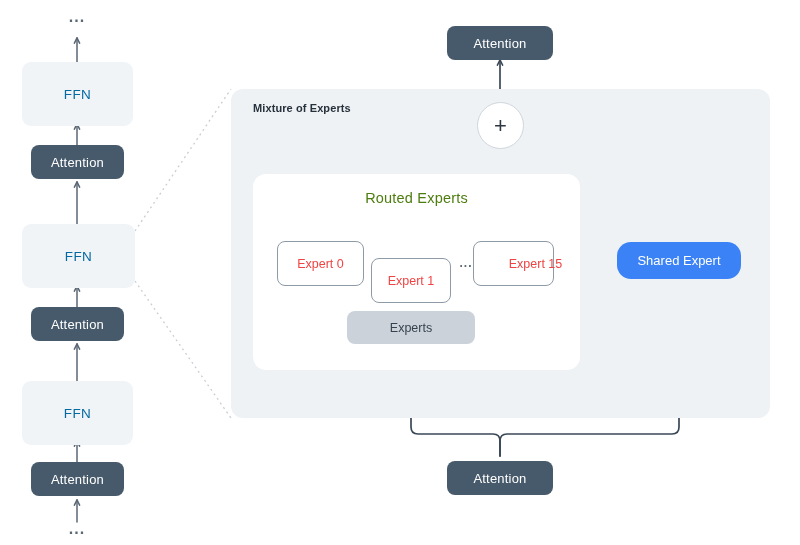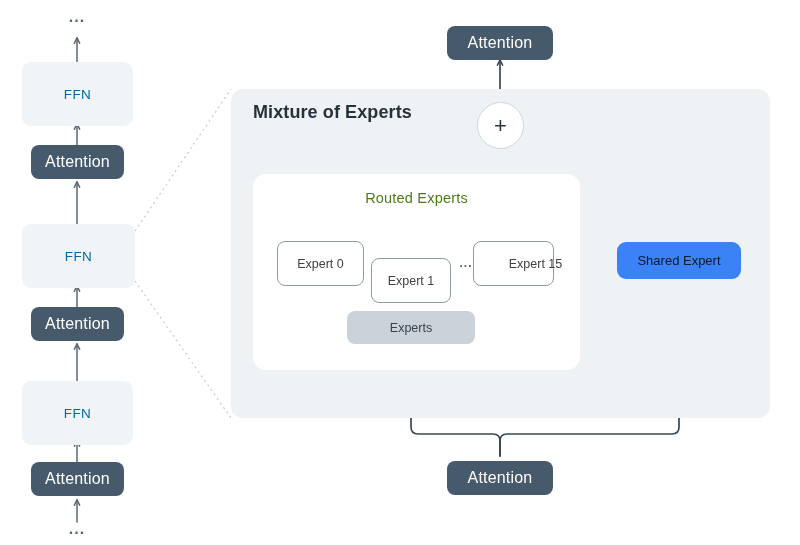--- a/index.html
+++ b/index.html
@@ -27,42 +27,42 @@
     background:#f1f4f7;
     border-radius:9px;
     color:#0369a1;
     font-size:13.5px;
     letter-spacing:.4px;
   }
   .attn{
     background:#475a6b;
     border-radius:8px;
     color:#ffffff;
-    font-size:16px;
+    font-size:13px;
     letter-spacing:.2px;
   }
   .dots{
     color:#5a6774;
     font-size:16px;
     font-weight:700;
     letter-spacing:1px;
     line-height:1;
   }
 
   
   .moe-panel{
     position:absolute;
     left:231px;top:89px;width:539px;height:329px;
     background:#eef2f5;
     border-radius:12px;
   }
   .moe-title{
     position:absolute;
     left:253px;top:102px;
-    font-size:18px;
+    font-size:11px;
     font-weight:700;
     color:#27313b;
     letter-spacing:.1px;
   }
 
   
   .routed-card{
     position:absolute;
     left:253px;top:174px;width:327px;height:196px;
     background:#ffffff;
@@ -74,40 +74,40 @@
     text-align:center;
     font-size:14.5px;
     color:#4d7c0f;
     letter-spacing:.2px;
   }
 
   .expert{
     background:#ffffff;
     border:1.4px solid #8e9aa6;
     border-radius:8px;
-    color:#404040;
+    color:#ef4444;
     font-size:12.5px;
   }
   .ellipsis-sm{
     color:#5a6774;
     font-size:12px;
     font-weight:700;
     letter-spacing:1px;
     line-height:1;
   }
   .router{
     background:#ccd2da;
     border-radius:8px;
     color:#37424e;
     font-size:12.5px;
   }
   .shared-expert{
     background:#3b82f6;
-    border-radius:9px;
-    color:#0f172a;
+    border-radius:14px;
+    color:#ffffff;
     font-size:13px;
   }
   .plus-node{
     position:absolute;
     left:477px;top:102px;width:45px;height:45px;
     border-radius:50%;
     background:#ffffff;
     border:1.2px solid #cfd6dd;
     display:flex;align-items:center;justify-content:center;
     color:#2c3742;

